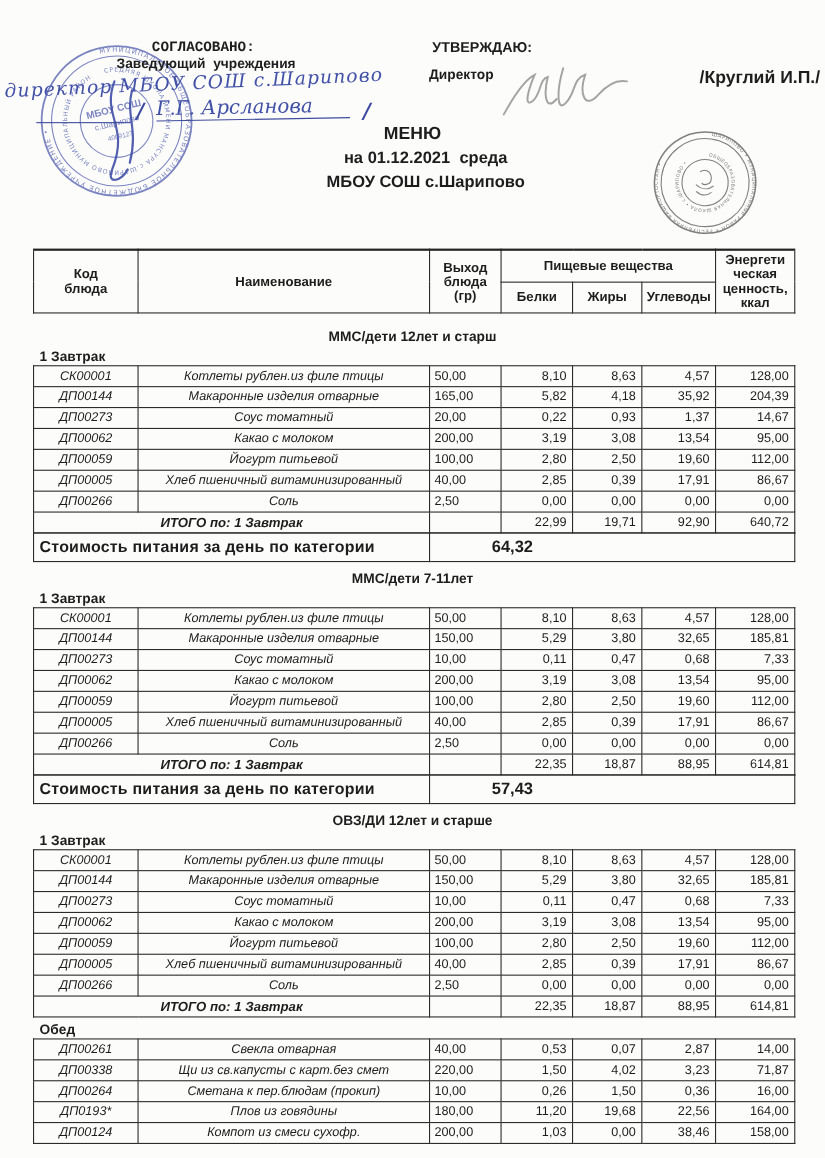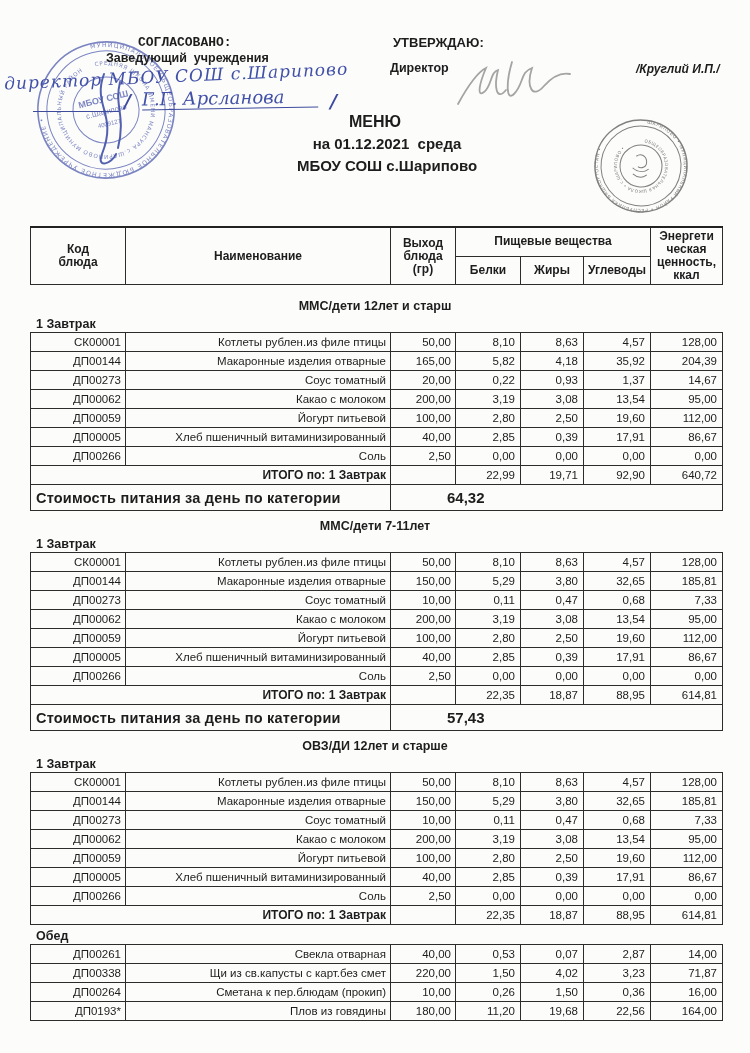--- a/index.html
+++ b/index.html
@@ -11,37 +11,37 @@
   
   .header-zone{position:absolute; top:0; left:0; width:750px; height:222px;}
   .abs{position:absolute; white-space:pre;}
   .lbl-bold{font-weight:bold; font-size:13px;}
   .lbl-sub{font-weight:bold; font-size:12.5px;}
   .hw{font-family:"DejaVu Serif","Liberation Serif",serif; font-style:italic; color:#4150a8;}
   .hw-position{top:66px; left:4px; font-size:17px; transform:rotate(-2.5deg); letter-spacing:1px;}
   .sig-underline{position:absolute; border-bottom:1.5px solid #3f4c9e;}
   .hw-slash{font-size:19px; color:#3b49a0; font-style:italic; font-weight:bold;}
   .hw-name{font-size:18px;}
-  .right-name{font-weight:bold; font-size:12px;font-style:italic;}
+  .right-name{font-weight:bold; font-size:16px;}
   .title-block{position:absolute; top:111px; left:0; width:750px; text-align:center; line-height:22px;}
   .title-main{font-weight:bold; font-size:16px;}
   .title-line{font-weight:bold; font-size:15px; white-space:pre;padding-left:24px;}
   .stamp{position:absolute;}
   
   table{border-collapse:collapse; table-layout:fixed; width:692px; margin-left:30px;}
   col.c1{width:95px;} col.c2{width:265px;} col.c3{width:65px;}
   col.c4{width:65px;} col.c5{width:63px;} col.c6{width:67px;} col.c7{width:72px;}
   col.k1{width:360px;} col.k2{width:332px;}
   th,td{border:1px solid #2c2c2c;}
   .head-table{margin-top:2px; border-top:2px solid #222;}
   .head-table th{font-weight:bold; font-size:12px; padding:2px 3px; vertical-align:middle; line-height:13px;}
   th.pre{white-space:pre-line;}
   .data-table td{font-size:11.5px; height:18px; padding:0 4px; vertical-align:middle;
                  overflow:hidden; white-space:nowrap;}
-  td.l{text-align:right;} td.c{text-align:right;} td.r{text-align:right; padding-right:5px;}
+  td.l{text-align:center;font-style:italic;} td.c{text-align:left;} td.r{text-align:right; padding-right:5px;}
   .total-row .total-label{font-weight:bold; font-size:12px;margin-top:40px;}
   .category-heading{font-size:12.5px; font-weight:bold; text-align:center; margin:8px 0 2px;}
   .meal-heading{font-size:12.5px; font-weight:bold; margin:4px 0 1px 36px;}
   .cost-table{margin-top:-1px;}
   .cost-table td{height:23px; vertical-align:middle;margin-left:13px;}
   .cost-label{font-weight:bold; font-size:14.5px; padding-left:5px; letter-spacing:.2px;}
   .cost-value{font-weight:bold; font-size:15px; padding-left:56px;}
   .sections{position:absolute; top:291px; left:0; width:750px;}
 </style>
 </head>
@@ -506,20 +506,29 @@
                 </tr>
                 <tr>
                   <td class="l">ДП0193*</td>
                   <td class="l">Плов из говядины</td>
                   <td class="c">180,00</td>
                   <td class="r">11,20</td>
                   <td class="r">19,68</td>
                   <td class="r">22,56</td>
                   <td class="r">164,00</td>
                 </tr>
+                <tr>
+                  <td class="l">ДП00124</td>
+                  <td class="l">Компот из смеси сухофр.</td>
+                  <td class="c">200,00</td>
+                  <td class="r">1,03</td>
+                  <td class="r">0,00</td>
+                  <td class="r">38,46</td>
+                  <td class="r">158,00</td>
+                </tr>
               </tbody>
       </table>
     </div>
   </div>
     </div>
   </div>
 
 </div>
 
 </body></html>

